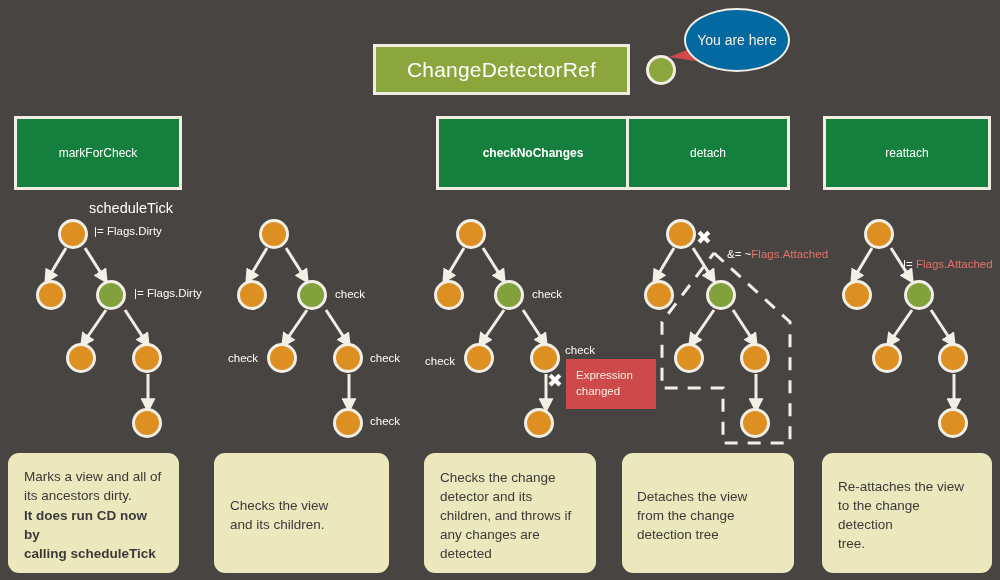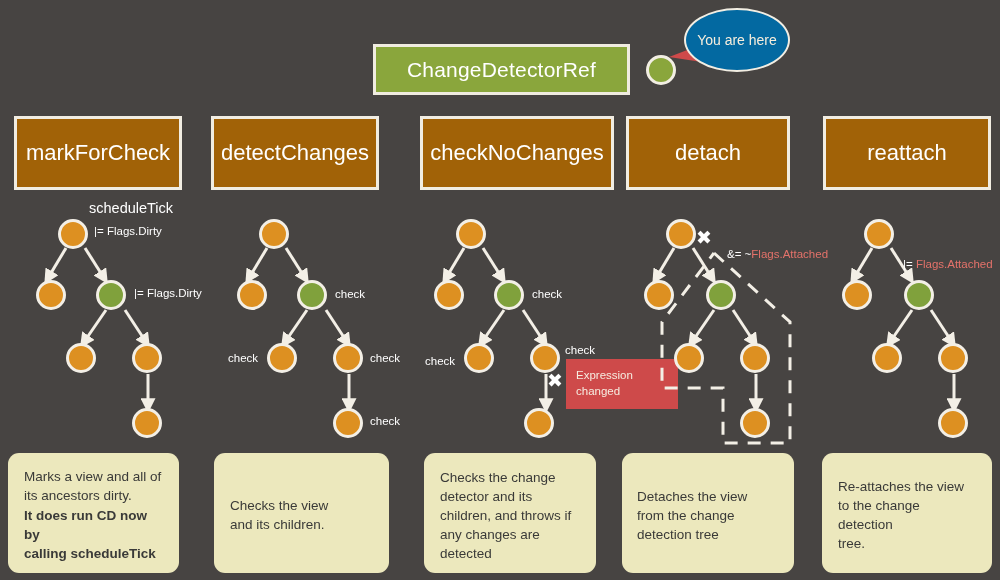--- a/index.html
+++ b/index.html
@@ -35,23 +35,23 @@
     position:absolute;left:669px;top:48px;width:0;height:0;
     border-top:7px solid transparent;
     border-bottom:9px solid transparent;
     border-right:30px solid #ce4a4a;
     transform:rotate(-8deg);
   }
 
   
   .hdr{
     position:absolute;top:116px;height:74px;
-    background:#a16207;border:3px solid #f1ede2;box-sizing:border-box;
+    background:#15803d;border:3px solid #f1ede2;box-sizing:border-box;
     display:flex;align-items:center;justify-content:center;
-    color:#ffffff;font-size:22px;
+    color:#ffffff;font-size:12px;
   }
 
   
   .desc{
     position:absolute;top:453px;height:120px;
     background:#ece8bd;border-radius:11px;box-sizing:border-box;
     padding:14px 14px 10px 16px;
     color:#3a3a38;font-size:13.5px;line-height:19px;
     display:flex;flex-direction:column;justify-content:center;
   }
@@ -93,24 +93,21 @@
 
   <div class="yah-dot"></div>
   <div class="yah-tail"></div>
   <div class="yah-bubble">
     <span>You are here</span>
   </div>
 
   <div class="hdr" style="left:14px;width:168px;">
       <span>markForCheck</span>
     </div>
-  <div class="hdr" style="left:211px;width:168px;">
-      <span>detectChanges</span>
-    </div>
-  <div class="hdr" style="left:420px;width:194px;">
+  <div class="hdr" style="left:436px;width:194px;font-weight:bold;">
       <span>checkNoChanges</span>
     </div>
   <div class="hdr" style="left:626px;width:164px;">
       <span>detach</span>
     </div>
   <div class="hdr" style="left:823px;width:168px;">
       <span>reattach</span>
     </div>
 
   <div class="tree">
@@ -174,21 +171,21 @@
     <div class="node" style="left:456px;top:219px;"></div>
     <div class="node" style="left:434px;top:280px;"></div>
     <div class="node green" style="left:494px;top:280px;"></div>
     <div class="node" style="left:464px;top:343px;"></div>
     <div class="node" style="left:530px;top:343px;"></div>
     <div class="node" style="left:524px;top:408px;"></div>
     <div class="lbl" style="left:532px;top:288px;">check</div>
     <div class="lbl" style="left:425px;top:355px;">check</div>
     <div class="lbl" style="left:565px;top:344px;">check</div>
     <div class="xmark" style="left:547px;top:371px;">✖</div>
-    <div class="expr-box" style="left:566px;top:359px;width:112px;height:50px;">
+    <div class="expr-box" style="left:566px;top:359px;width:90px;height:50px;">
       <div>Expression</div>
       <div>changed</div>
     </div>
   </div>
 
   <div class="tree">
     <svg class="edges" width="860" height="470">
       <g stroke="#f3efe6" stroke-width="3" fill="none" marker-end="url(#ah)">
         <line x1="674" y1="248" x2="656" y2="278"></line>
         <line x1="693" y1="248" x2="712" y2="278"></line>

